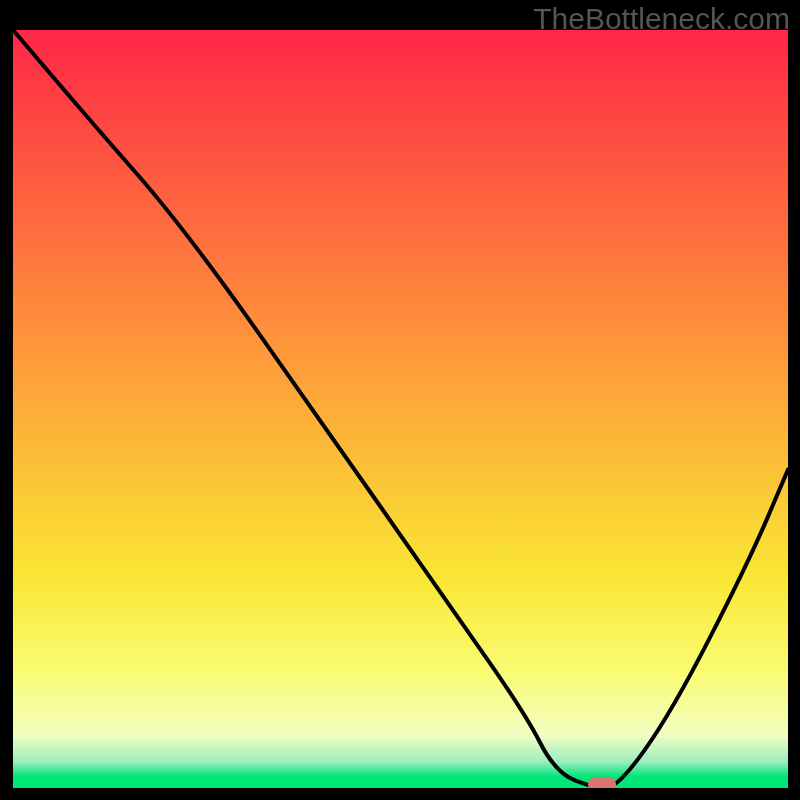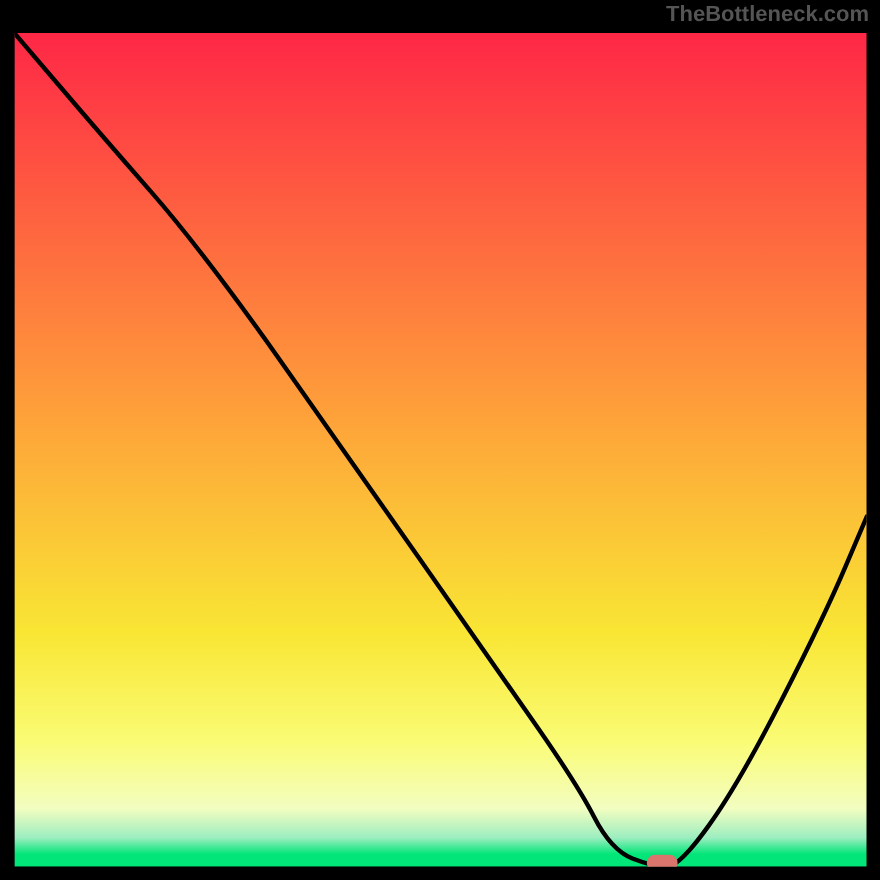--- a/index.html
+++ b/index.html
@@ -9,22 +9,22 @@
     height: 800px;
     background: #000;
     position: relative;
   }
   .watermark {
     position: absolute;
     top: 2px;
     right: 10px;
     color: #555;
     font-family: Arial, sans-serif;
-    font-size: 20px;
-    font-weight: 700;
+    font-size: 30px;
+    font-weight: 400;
     z-index: 10;
     margin-left: 44px;
   }
   .plot {
     position: absolute;
     left: 13px;
     top: 30px;
     width: 775px;
     height: 758px;
     overflow: hidden;

